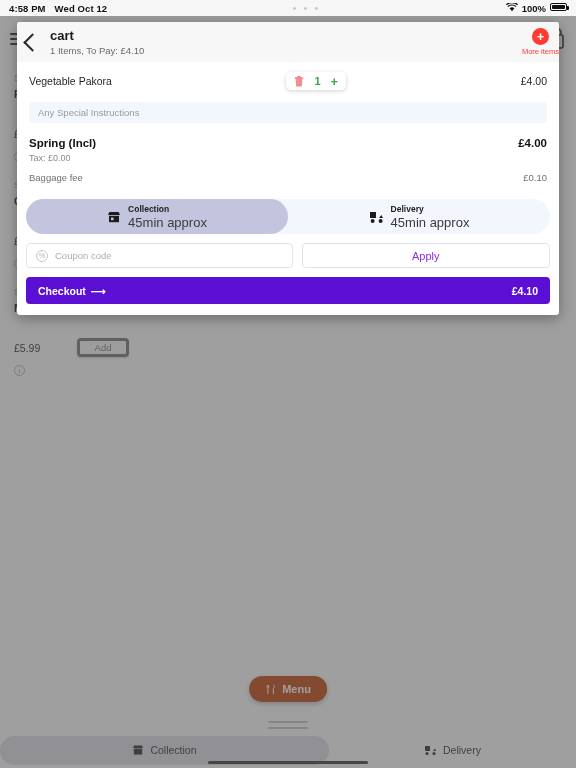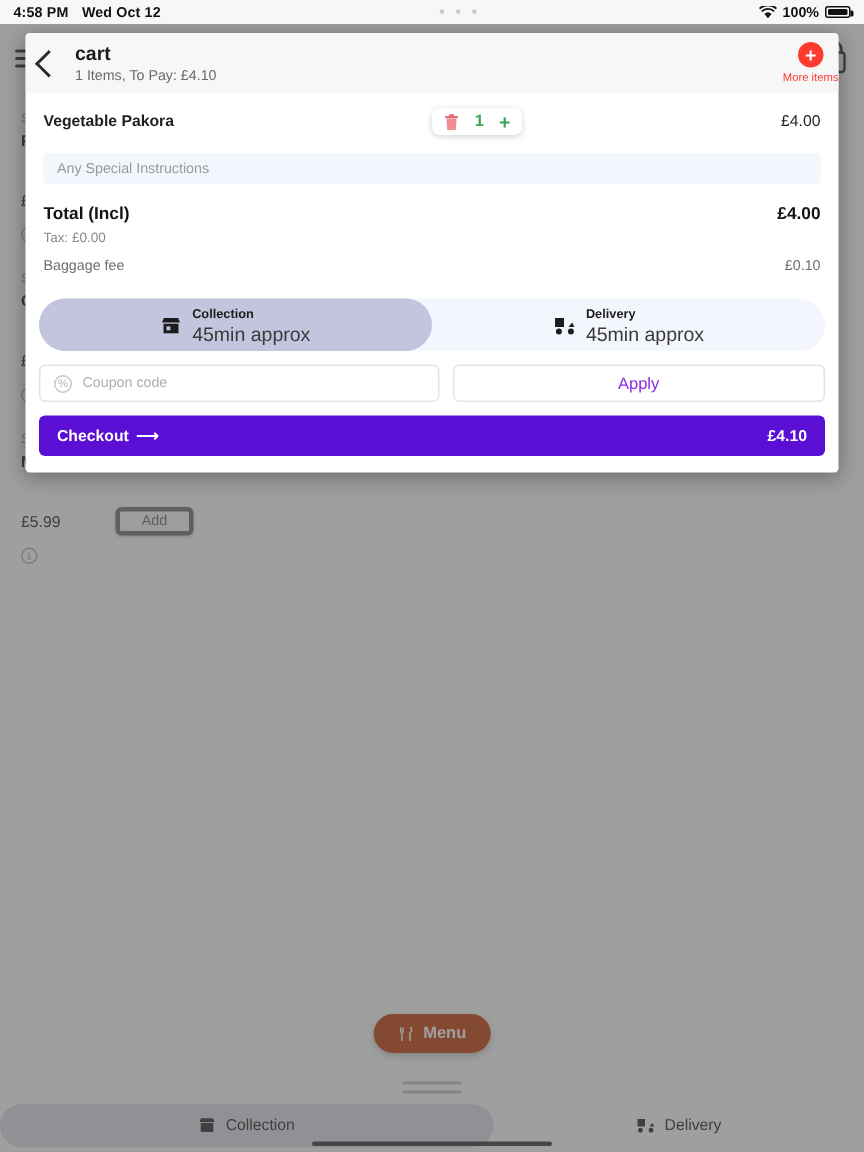--- a/index.html
+++ b/index.html
@@ -12,21 +12,21 @@
   #screen { position: relative; width: 576px; height: 768px; background: #fff; }
 
   
   .statusbar {
     position: absolute; top: 0; left: 0; width: 576px; height: 16px;
     background: #f7f7f7; display: flex; align-items: center;
     font-size: 9.5px; color: #111; padding: 4px 9px; z-index: 40;
   }
   .sb-left { display: flex; gap: 9px; align-items: center; font-weight: 600; letter-spacing: .1px;}
   .sb-mid { flex: 1; text-align: center; color: #c8c8c8; font-size: 11px; letter-spacing: 2px; }
-  .sb-right { display: flex; gap: 4px; align-items: center; font-weight: 600; }
+  .sb-right { display: flex; gap: 4px; align-items: flex-start; font-weight: 600; }
   .batt { width: 17px; height: 8.5px; border: 1px solid #111; border-radius: 2px; position: relative; }
   .batt::after { content:""; position:absolute; right:-2.5px; top:2px; width:1.5px; height:4px; background:#111; border-radius:0 1px 1px 0;}
   .batt i { position:absolute; left:1px; top:1px; bottom:1px; width: 13px; background:#111; border-radius:1px; display:block;}
 
   
   .app-bg {
     position: absolute; top: 16px; left: 0; width: 576px; height: 752px;
     background: #ffffff; z-index: 1;
   }
   .appbar {
@@ -92,21 +92,21 @@
           border-bottom: 2px solid #2b2b2b; transform: rotate(45deg); margin-right: 11px; }
   .m-title { font-size: 13px; font-weight: 700; color: #1b1b1b; line-height: 14px; }
   .m-sub { font-size: 9.5px; color: #6a6a6a; margin-top: 2px; }
   .more-items { margin-left: auto; text-align:center; }
   .plus-btn { width: 17px; height: 17px; border-radius: 50%; background: #ff3b30;
               color:#fff; font-size: 13px; line-height: 15px; margin: 0 auto;
               display:flex; align-items:center; justify-content:center; font-weight:600;}
   .more-lbl { font-size: 7.5px; color: #ff3b30; margin-top: 2px; }
 
   .line-item { display:flex; align-items:center; padding: 10px 12px; }
-  .li-name { font-size: 10.5px; color: #1f1f1f; font-weight: bold; }
+  .li-name { font-size: 10.5px; color: #1f1f1f; }
   .stepper { margin-left: auto; margin-right: auto; display:flex; align-items:center; gap:10px;
              background:#fff; border-radius: 5px; padding: 3px 8px;
              box-shadow: 0 1px 4px rgba(0,0,0,.18); }
   .st-q { font-size: 11px; color:#3aa655; font-weight: 600; }
   .st-plus { font-size: 13px; color:#3aa655; font-weight: 600; line-height: 11px;}
   .li-price { font-size: 10.5px; color: #1f1f1f; }
 
   .instr { margin: 2px 12px 0; height: 21px; background: #f2f6fd;
            border-radius: 3px; display:flex; align-items:center; padding: 0 9px;
            font-size: 9.5px; color: #9a9a9a; }
@@ -330,21 +330,21 @@
       </div>
       <div class="li-price">£4.00</div>
     </div>
 
     <div class="instr">
       <span>Any Special Instructions</span>
     </div>
 
     <div class="totals">
       <div class="t-row">
-        <span class="t-main">Total (Incl)</span>
+        <span class="t-main">Spring (Incl)</span>
         <span class="t-mainv">£4.00</span>
       </div>
       <div class="t-sub">Tax: £0.00</div>
       <div class="t-row" style="margin-top:9px;">
         <span class="t-fee">Baggage fee</span>
         <span class="t-feev">£0.10</span>
       </div>
     </div>
 
     <div class="modes">

